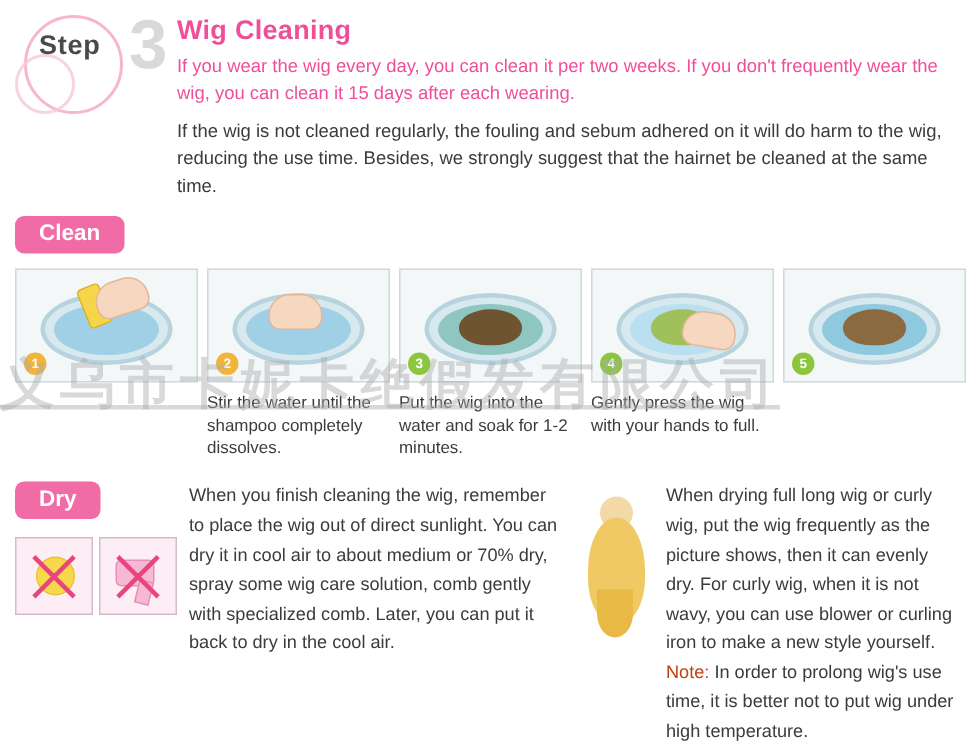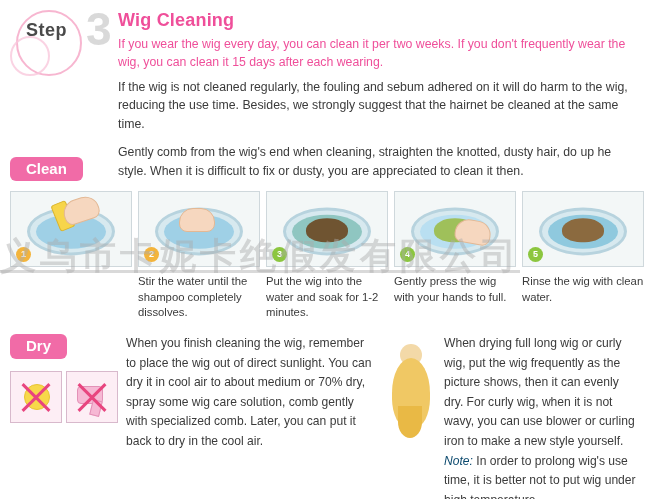--- a/index.html
+++ b/index.html
@@ -360,22 +360,21 @@
     top: 62px;
     width: 24px;
     height: 32px;
     background: #e9b945;
     border-radius: 0 0 50% 50%;
   }
   .dry-right {
     flex: 1;
   }
   .note-label {
-    color: #0c4a6e;
-    font-style: italic;
+    color: #c2410c;
   }
 </style>
 </head>
 <body>
 
 <div class="page">
 
   <div class="header">
     <div class="step-badge">
       <div class="ring"></div>
@@ -387,21 +386,20 @@
       <h1 class="title">Wig Cleaning</h1>
       <p class="intro-pink">If you wear the wig every day, you can clean it per two weeks. If you don't frequently wear the wig, you can clean it 15 days after each wearing.</p>
       <p class="intro-dark">If the wig is not cleaned regularly, the fouling and sebum adhered on it will do harm to the wig, reducing the use time. Besides, we strongly suggest that the hairnet be cleaned at the same time.</p>
     </div>
   </div>
 
   <div class="clean-row">
     <div class="clean-tag-wrap">
       <span class="tag">Clean</span>
     </div>
-    <div class="clean-text">Gently comb from the wig's end when cleaning, straighten the knotted, dusty hair, do up  he style. When it is difficult to fix or dusty, you are appreciated to clean it then.</div>
   </div>
 
   <div class="steps">
 
     <div class="step-cell">
       <div class="thumb t1">
         <div class="basin"></div>
         <div class="water"></div>
         <div class="bottle"></div>
         <div class="hand" style="left:52px; top:6px; transform:rotate(-18deg);"></div>
@@ -440,21 +438,20 @@
       <div class="cap">Gently press the wig with your hands to full.</div>
     </div>
 
     <div class="step-cell">
       <div class="thumb t5">
         <div class="basin"></div>
         <div class="water"></div>
         <div class="wig-blob"></div>
         <div class="num-badge g">5</div>
       </div>
-      <div class="cap">Rinse the wig with clean water.</div>
     </div>
 
   </div>
 
   <div class="watermark">义乌市卡妮卡绝假发有限公司</div>
 
   <div class="dry-row">
     <div class="dry-left">
       <span class="tag">Dry</span>
       <div class="dry-icons">

